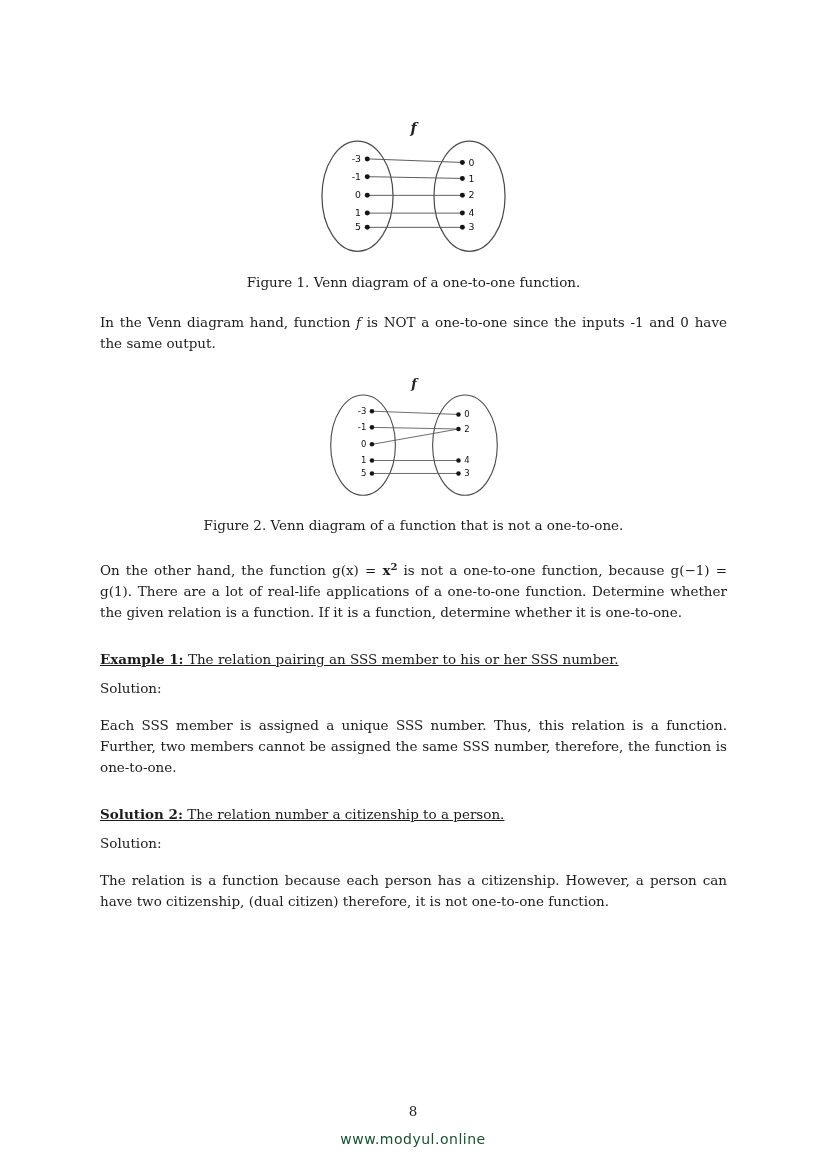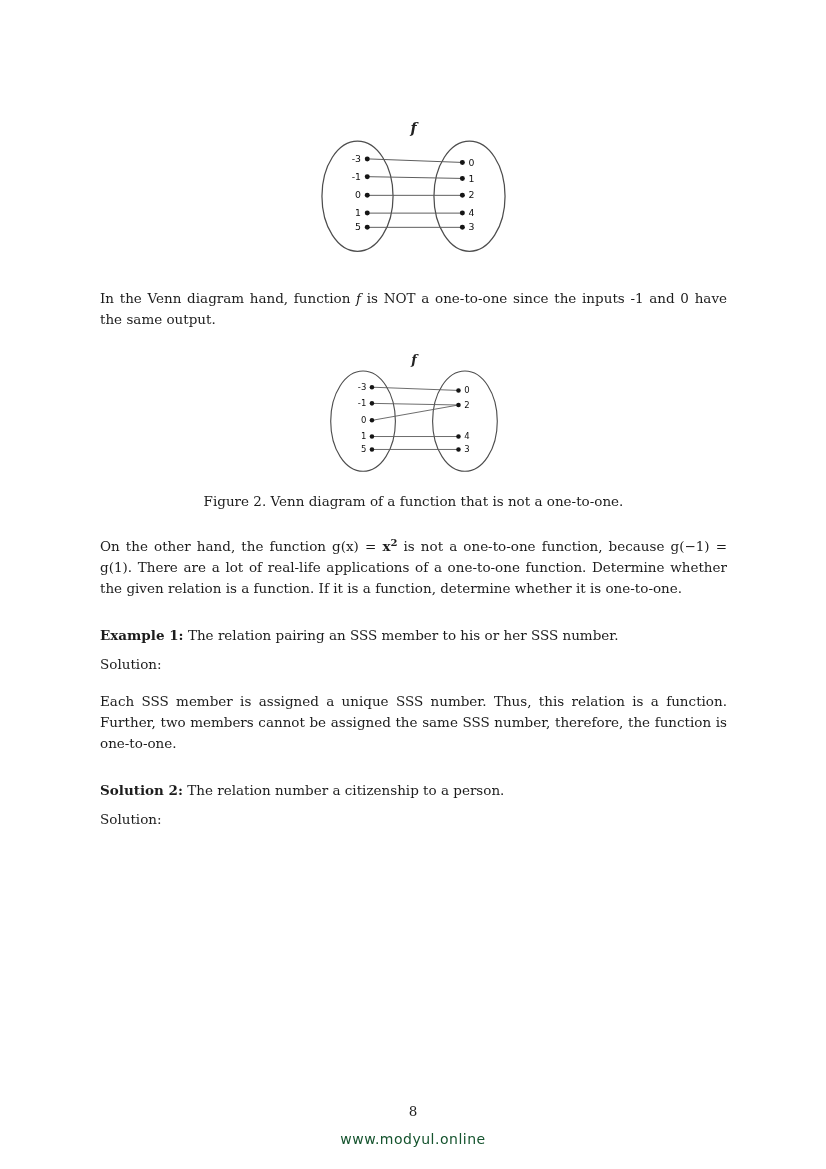--- a/index.html
+++ b/index.html
@@ -25,21 +25,21 @@
     font-size:13.5px;
     text-align:center;
     color:#1c1c1c;
   }
   .para {
     margin:22px 0 0 0;
     font-size:13.5px;
     line-height:21px;
     text-align:justify;
   }
-  .example-head { margin-top:26px; }
+  .example-head { margin-top:26px;text-decoration:underline; }
   .example-head b { font-weight:bold; }
   .sol-label { margin-top:8px; }
   .sol-text { margin-top:16px; }
   .fvar { font-style:italic; }
   .math { font-weight:bold; }
   .math sup { font-size:10px; font-weight:bold; }
   .footer { position:absolute; left:0; right:0; bottom:0; text-align:center; }
   .page-number {
     position:absolute; left:0; right:0; bottom:50px;
     font-size:13.5px; color:#1c1c1c; text-align:center;
@@ -81,20 +81,21 @@
           <text x="177" y="53.5" text-anchor="start" class="venn-num">0</text>
           <circle cx="170" cy="68" r="2.8" fill="#151515"></circle>
           <text x="177" y="71.5" text-anchor="start" class="venn-num">1</text>
           <circle cx="170" cy="87" r="2.8" fill="#151515"></circle>
           <text x="177" y="90.5" text-anchor="start" class="venn-num">2</text>
           <circle cx="170" cy="107" r="2.8" fill="#151515"></circle>
           <text x="177" y="110.5" text-anchor="start" class="venn-num">4</text>
           <circle cx="170" cy="123" r="2.8" fill="#151515"></circle>
           <text x="177" y="126.5" text-anchor="start" class="venn-num">3</text>
         </svg>
+      <figcaption class="caption">Figure 1. Venn diagram of a one-to-one function.</figcaption>
     </figure>
 
     <p class="para"><span>In the Venn diagram hand, function </span><i class="fvar">f</i><span> is NOT a one-to-one since the inputs -1 and 0 have the same output.</span></p>
 
     <figure class="fig fig2">
       <svg id="fig2-svg" class="venn venn-2" viewBox="0 0 230 162">
           <ellipse cx="52" cy="88" rx="40" ry="62" fill="none" stroke="#4d4d4d" stroke-width="1.4"></ellipse>
           <ellipse cx="178" cy="88" rx="40" ry="62" fill="none" stroke="#4d4d4d" stroke-width="1.4"></ellipse>
           <text x="115" y="17" text-anchor="middle" class="venn-f">f</text>
           <line x1="63" y1="46" x2="170" y2="50" stroke="#5a5a5a" stroke-width="1.1"></line>
@@ -127,20 +128,21 @@
     <p class="para"><span>On the other hand, the function g(x) = </span><b class="math"><span>x</span><sup>2</sup></b><span>  is not a one-to-one function, because g(−1) = g(1). There are a lot of real-life applications of a one-to-one function. Determine whether the given relation is a function. If it is a function, determine whether it is one-to-one.</span></p>
 
     <p class="para example-head"><b>Example 1:</b><span> The relation pairing an SSS member to his or her SSS number.</span></p>
 
     <p class="para sol-label">Solution:</p>
     <p class="para sol-text">Each SSS member is assigned a unique SSS number. Thus, this relation is a function. Further, two members cannot be assigned the same SSS number, therefore, the function is one-to-one.</p>
 
     <p class="para example-head"><b>Solution 2:</b><span> The relation number a citizenship to a person.</span></p>
 
     <p class="para sol-label">Solution:</p>
+    <p class="para sol-text">The relation is a function because each person has a citizenship. However, a person can have two citizenship, (dual citizen) therefore, it is not one-to-one function.</p>
 
   </div>
 
   <div class="footer">
     <div class="page-number">8</div>
     <div class="watermark">www.modyul.online</div>
   </div>
 </div>
 
 </body></html>

